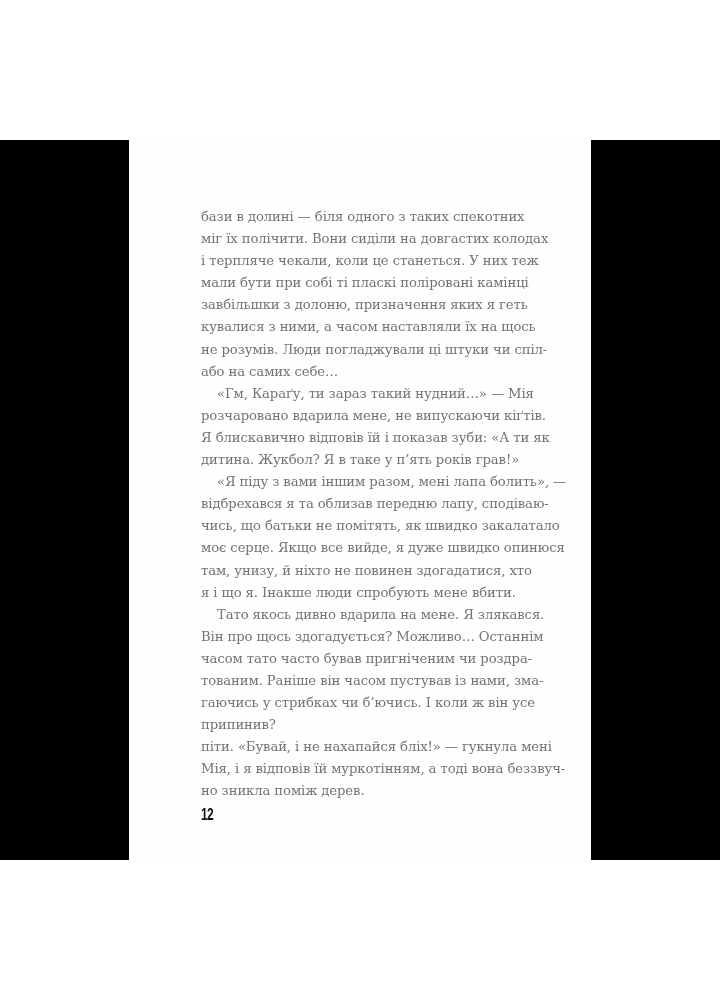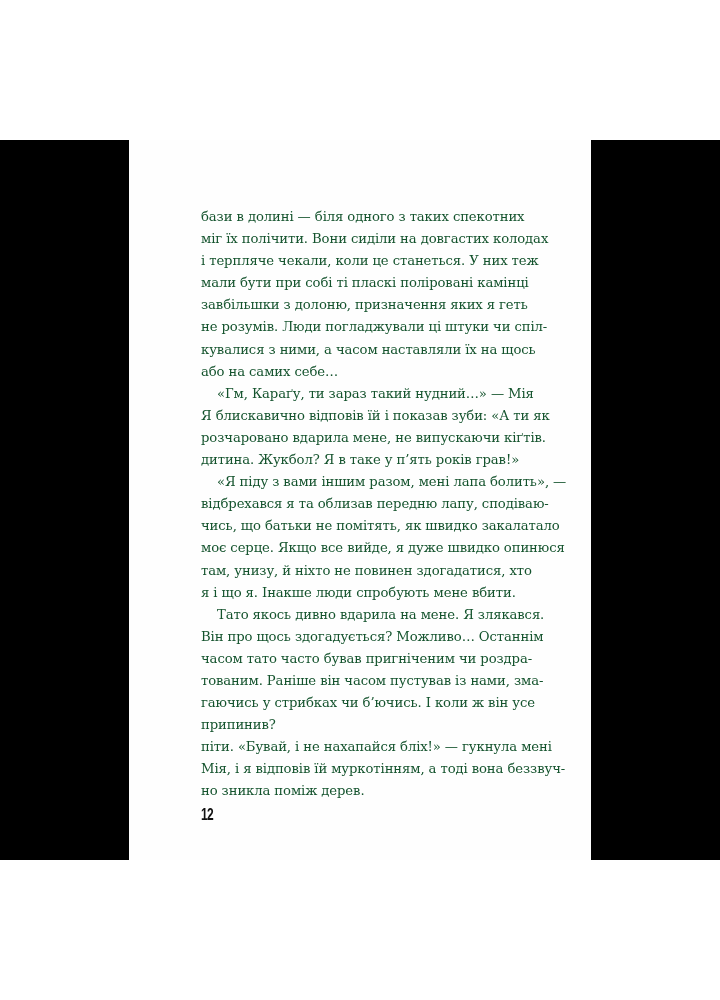--- a/index.html
+++ b/index.html
@@ -9,21 +9,21 @@
   .bar { position: absolute; background: #000000; top: 140px; height: 720px; }
   .bar-left { left: 0; width: 129px; }
   .bar-right { left: 591px; width: 129px; }
   .page {
     position: absolute; left: 129px; top: 140px; width: 462px; height: 720px;
     background: #fefefe;
   }
   .text {
     position: absolute; left: 72px; top: 66px; width: 320px;
     font-family: "DejaVu Serif", serif;
-    font-size: 13.2px; line-height: 22.1px; color: #14532d;
+    font-size: 13.2px; line-height: 22.1px; color: #737373;
     letter-spacing: -0.1px;
   }
   .line {
     display: block; white-space: nowrap; text-align: justify; text-align-last: justify;
     height: 22.1px; overflow: visible;
   }
   .line.last { text-align-last: left; }
   .line.indent { padding-left: 16px; }
   .page-num {
     position: absolute; left: 72px; top: 666px;
@@ -38,26 +38,26 @@
 <div class="bar bar-left"></div>
 <div class="bar bar-right"></div>
 
 <div class="page">
   <div class="text" id="body-text">
       <span class="line">бази в долині — біля одного з таких спекотних</span>
       <span class="line">міг їх полічити. Вони сиділи на довгастих колодах</span>
       <span class="line">і терпляче чекали, коли це станеться. У них теж</span>
       <span class="line">мали бути при собі ті пласкі поліровані камінці</span>
       <span class="line">завбільшки з долоню, призначення яких я геть</span>
+      <span class="line">кувалися з ними, а часом наставляли їх на щось</span>
       <span class="line">не розумів. Люди погладжували ці штуки чи спіл-</span>
-      <span class="line">кувалися з ними, а часом наставляли їх на щось</span>
       <span class="line last">або на самих себе…</span>
       <span class="line indent">«Гм, Караґу, ти зараз такий нудний…» — Мія</span>
+      <span class="line">розчаровано вдарила мене, не випускаючи кіґтів.</span>
       <span class="line">Я блискавично відповів їй і показав зуби: «А ти як</span>
-      <span class="line">розчаровано вдарила мене, не випускаючи кіґтів.</span>
       <span class="line last">дитина. Жукбол? Я в таке у п’ять років грав!»</span>
       <span class="line indent">«Я піду з вами іншим разом, мені лапа болить», —</span>
       <span class="line">відбрехався я та облизав передню лапу, сподіваю-</span>
       <span class="line">чись, що батьки не помітять, як швидко закалатало</span>
       <span class="line">моє серце. Якщо все вийде, я дуже швидко опинюся</span>
       <span class="line">там, унизу, й ніхто не повинен здогадатися, хто</span>
       <span class="line last">я і що я. Інакше люди спробують мене вбити.</span>
       <span class="line indent">Тато якось дивно вдарила на мене. Я злякався.</span>
       <span class="line">Він про щось здогадується? Можливо… Останнім</span>
       <span class="line">часом тато часто бував пригніченим чи роздра-</span>

